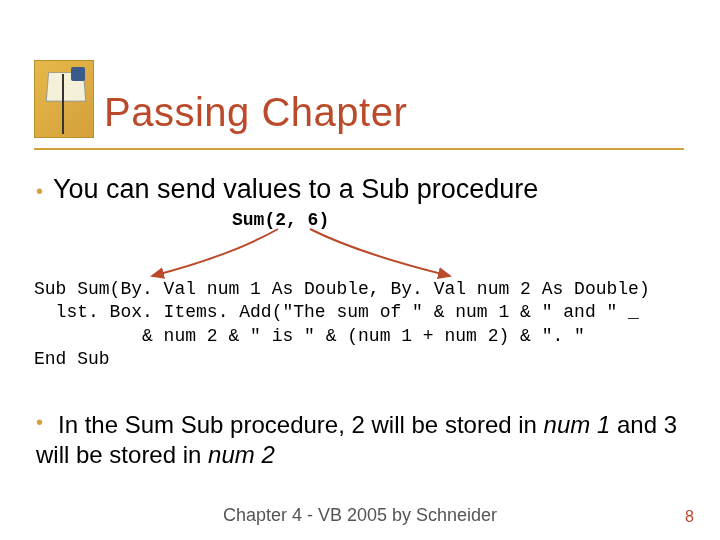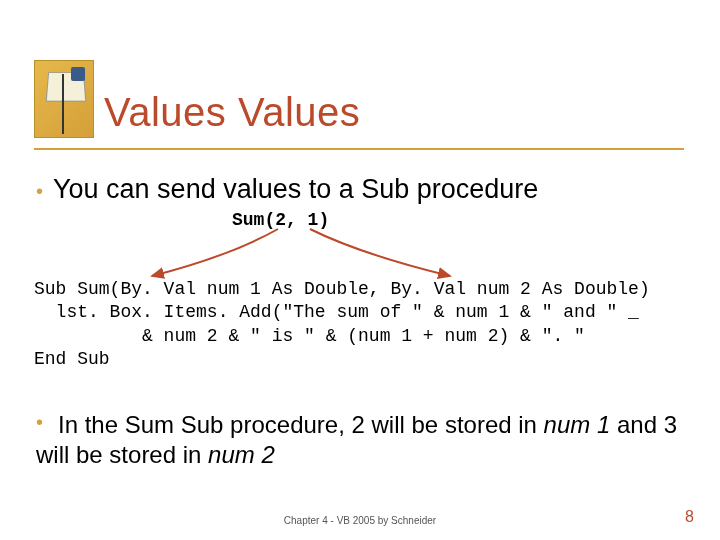--- a/index.html
+++ b/index.html
@@ -124,43 +124,43 @@
     vertical-align: top;
   }
   .bullet2-text { display: inline; }
   .italic { font-style: italic; }
   .footer {
     position: absolute;
     bottom: 14px;
     left: 0;
     width: 100%;
     text-align: center;
-    font-size: 10px;
+    font-size: 18px;
     color: #555;
   }
   .footer-right {
     position: absolute;
     bottom: 14px;
     right: 26px;
     font-size: 16px;
     color: #bb4a2a;
   }
 </style>
 </head>
 <body>
 
 <div class="icon-box"></div>
 <div class="flag-pole"></div>
 
-<div class="title">Values Values</div>
+<div class="title">Passing Chapter</div>
 <div class="title-underline"></div>
 
 <div class="bullet1">You can send values to a Sub procedure</div>
 
-<div class="sumcall">Sum(2, 1)</div>
+<div class="sumcall">Sum(2, 6)</div>
 
 <svg class="arrow-svg" viewBox="0 0 340 56">
   <defs>
     <marker id="ah1" markerWidth="8" markerHeight="8" refX="6" refY="3" orient="auto">
       <path d="M0,0 L7,3 L0,6 Z" fill="#bb4a2a"></path>
     </marker>
     <marker id="ah2" markerWidth="8" markerHeight="8" refX="6" refY="3" orient="auto">
       <path d="M0,0 L7,3 L0,6 Z" fill="#bb4a2a"></path>
     </marker>
   </defs>

